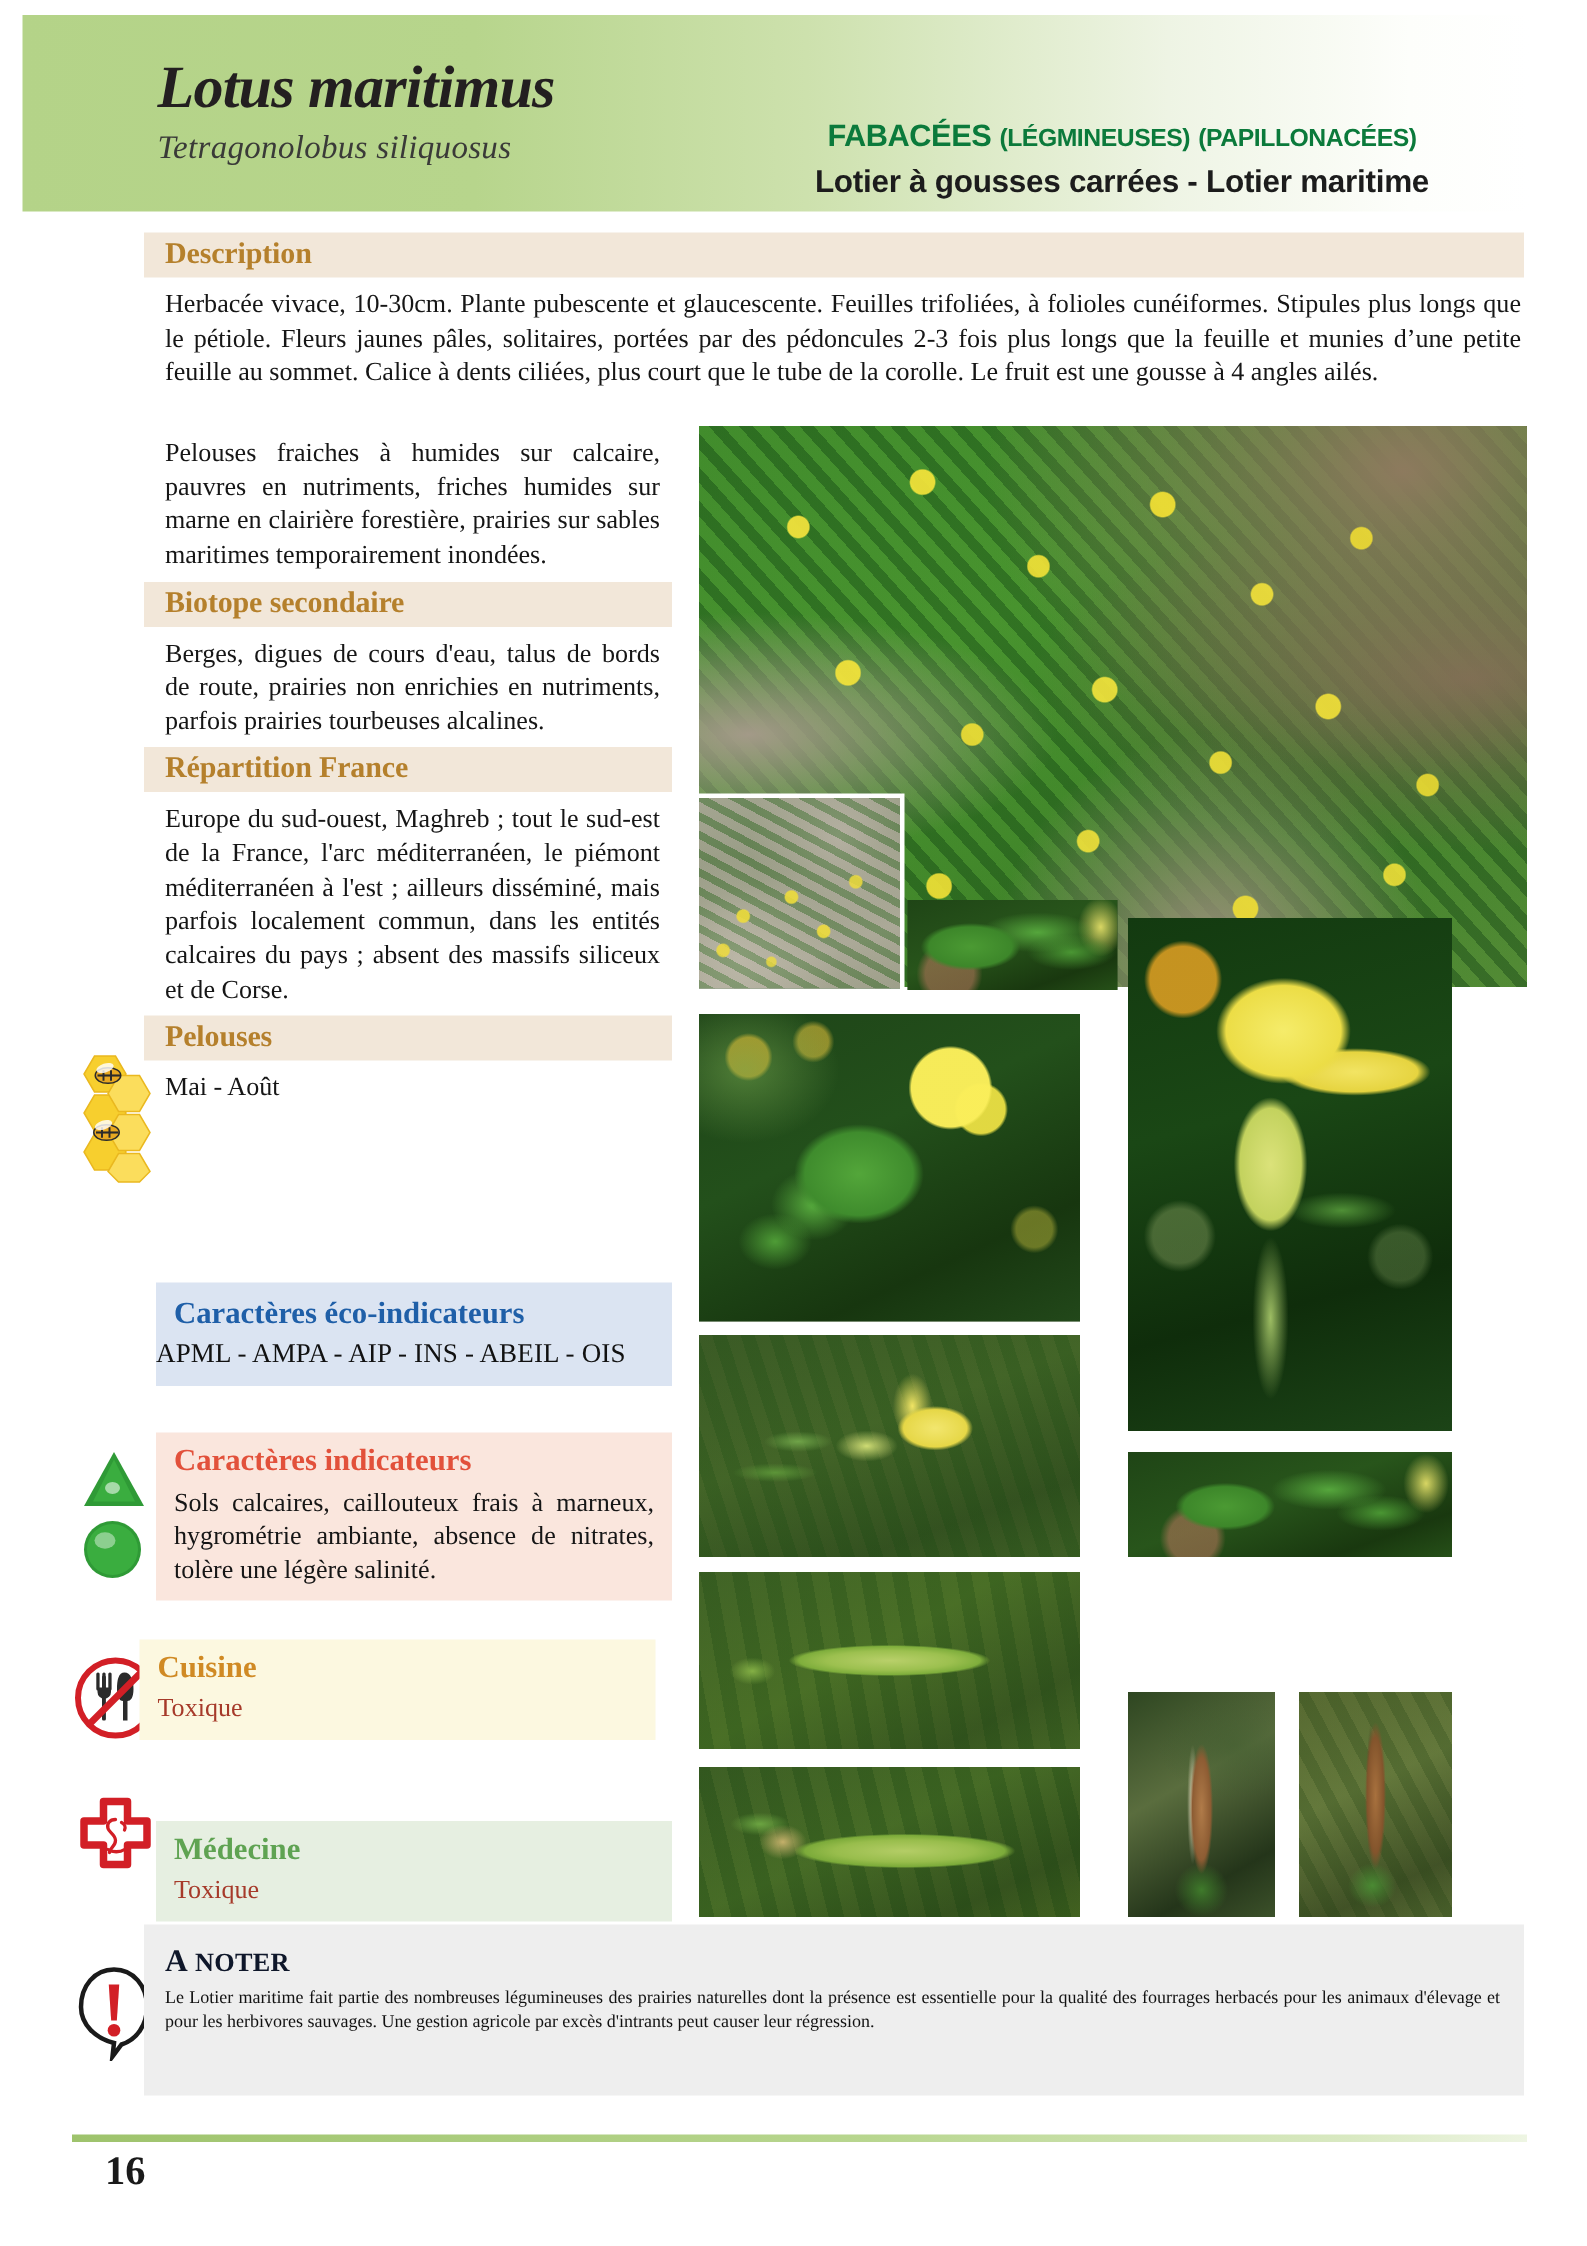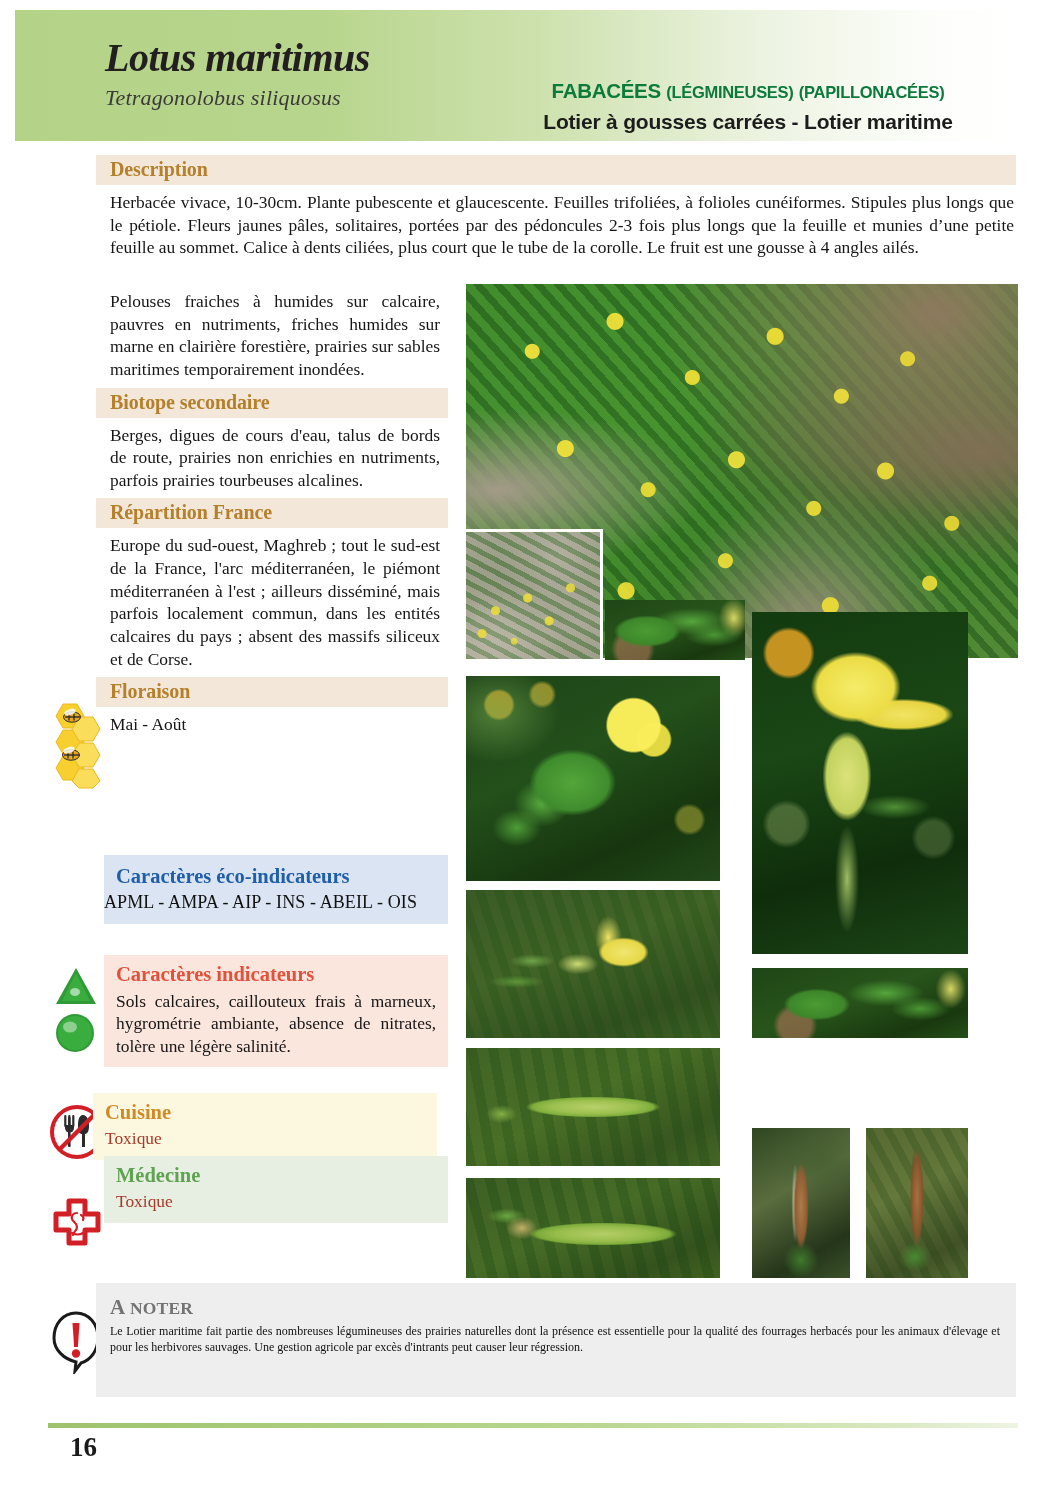--- a/index.html
+++ b/index.html
@@ -198,21 +198,21 @@
   .cuisine-val, .medecine-val {
     font-family: "Liberation Serif", "DejaVu Serif", serif;
     font-size: 17.4px;
     color: #a63a2a;
     padding-left: 12px;
     margin-top: 4px;
   }
   .medecine-box {
     position: absolute;
     left: 104px;
-    top: 1156px;
+    top: 1214px;
     width: 344px;
     background: #e6efe1;
     padding: 8px 0 11px 0;
   }
   .medecine-title {
     font-family: "Liberation Serif", "DejaVu Serif", serif;
     font-weight: bold;
     font-size: 20.5px;
     color: #5fa352;
     padding-left: 12px;
@@ -234,21 +234,21 @@
     left: 96px;
     top: 1283px;
     width: 920px;
     height: 114px;
     background: #eeeeee;
   }
   .noter-title {
     font-family: "Liberation Serif", "DejaVu Serif", serif;
     font-weight: bold;
     font-size: 17.5px;
-    color: #737373;
+    color: #0f172a;
     padding: 12px 0 0 14px;
     letter-spacing: 0.2px;
   }
   .noter-title .cap { font-size: 21px; }
   .noter-text {
     font-family: "Liberation Serif", "DejaVu Serif", serif;
     font-size: 12px;
     line-height: 1.30;
     color: #111;
     text-align: justify;
@@ -450,21 +450,21 @@
       <div class="sec-head">Biotope secondaire</div>
       <div class="body-text">Berges, digues de cours d'eau, talus de bords de route, prairies non enrichies en nutriments, parfois prairies tourbeuses alcalines.</div>
     </div>
 
     <div class="blk">
       <div class="sec-head">Répartition France</div>
       <div class="body-text">Europe du sud-ouest, Maghreb ; tout le sud-est de la France, l'arc méditerranéen, le piémont méditerranéen à l'est ; ailleurs disséminé, mais parfois localement commun, dans les entités calcaires du pays ; absent des massifs siliceux et de Corse.</div>
     </div>
 
     <div class="blk">
-      <div class="sec-head">Floraison</div>
+      <div class="sec-head">Pelouses</div>
       <div class="body-text">Mai - Août</div>
     </div>
 
   </div>
 
   <div class="icon-slot" id="bee-icon">
     <svg viewBox="0 0 52 92" width="52" height="92" aria-hidden="true">
       <g fill="#f7cf2e" stroke="#eab81f" stroke-width="1">
         <polygon points="13,4 27,4 34,16 27,28 13,28 6,16"></polygon>
         <polygon points="13,30 27,30 34,42 27,54 13,54 6,42"></polygon>

